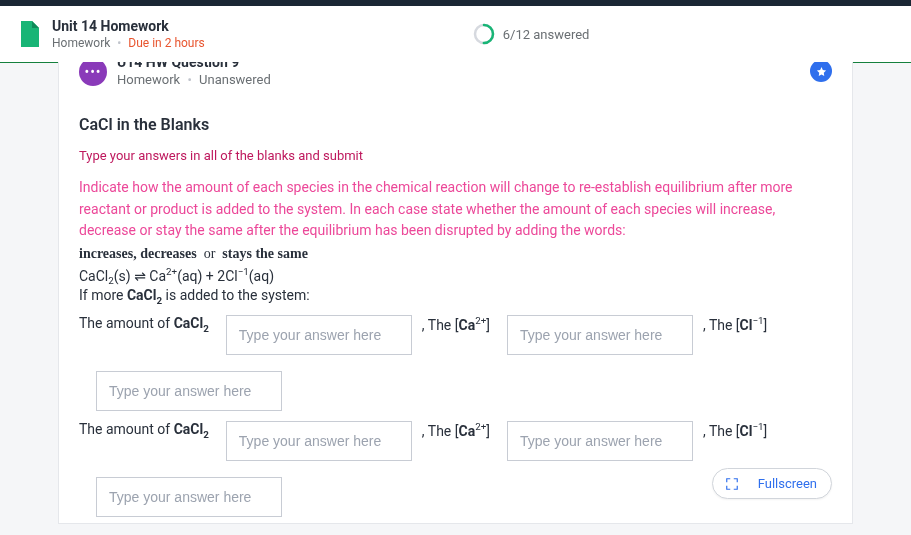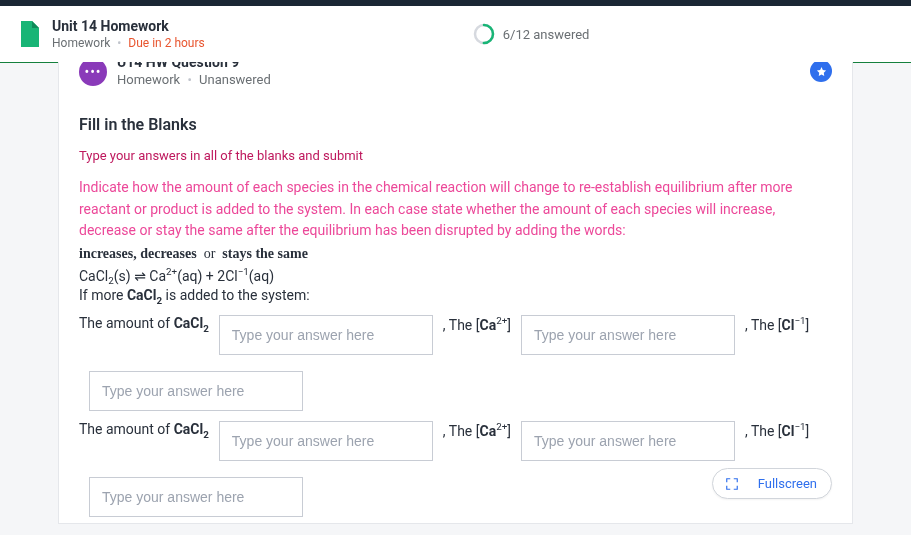--- a/index.html
+++ b/index.html
@@ -175,21 +175,21 @@
   }
   .blank {
     border: 1px solid #c8ccd4;
     height: 40px;
     font-size: 14px;
     padding: 0 12px;
     color: #29303b;
     outline: none;
   }
   .blank::placeholder { color: #9ca3af; }
-  .blank.w186 { width: 214px; }
+  .blank.w186 { width: 186px; margin-left: 7px; }
   .condition {
     font-size: 14px;
     margin-top: 24px;
   }
 
   .fullscreen-btn {
     position: absolute;
     right: 20px;
     bottom: 24px;
     border: 1px solid #d1d5db;
@@ -252,21 +252,21 @@
           <span>Unanswered</span>
         </div>
       </div>
       <div class="star-btn">
         <svg width="11" height="11" viewBox="0 0 24 24" fill="#fff">
             <path d="M12 2l2.9 6.9L22 10l-5 4.9L18 22l-6-3.5L6 22l1-7.1L2 10l7.1-1.1z"></path>
           </svg>
       </div>
     </div>
 
-    <div class="section-title">Fill in the Blanks</div>
+    <div class="section-title">CaCl in the Blanks</div>
     <div class="instr">Type your answers in all of the blanks and submit</div>
     <div class="body-text">Indicate how the amount of each species in the chemical reaction will change to re-establish equilibrium after more reactant or product is added to the system. In each case state whether the amount of each species will increase, decrease or stay the same after the equilibrium has been disrupted by adding the words:</div>
 
     <div class="chem-words">
       <b>increases, decreases</b>
       &nbsp;<span>or</span>&nbsp;
       <b>stays the same</b>
     </div>
 
     <div class="chem-eq">

